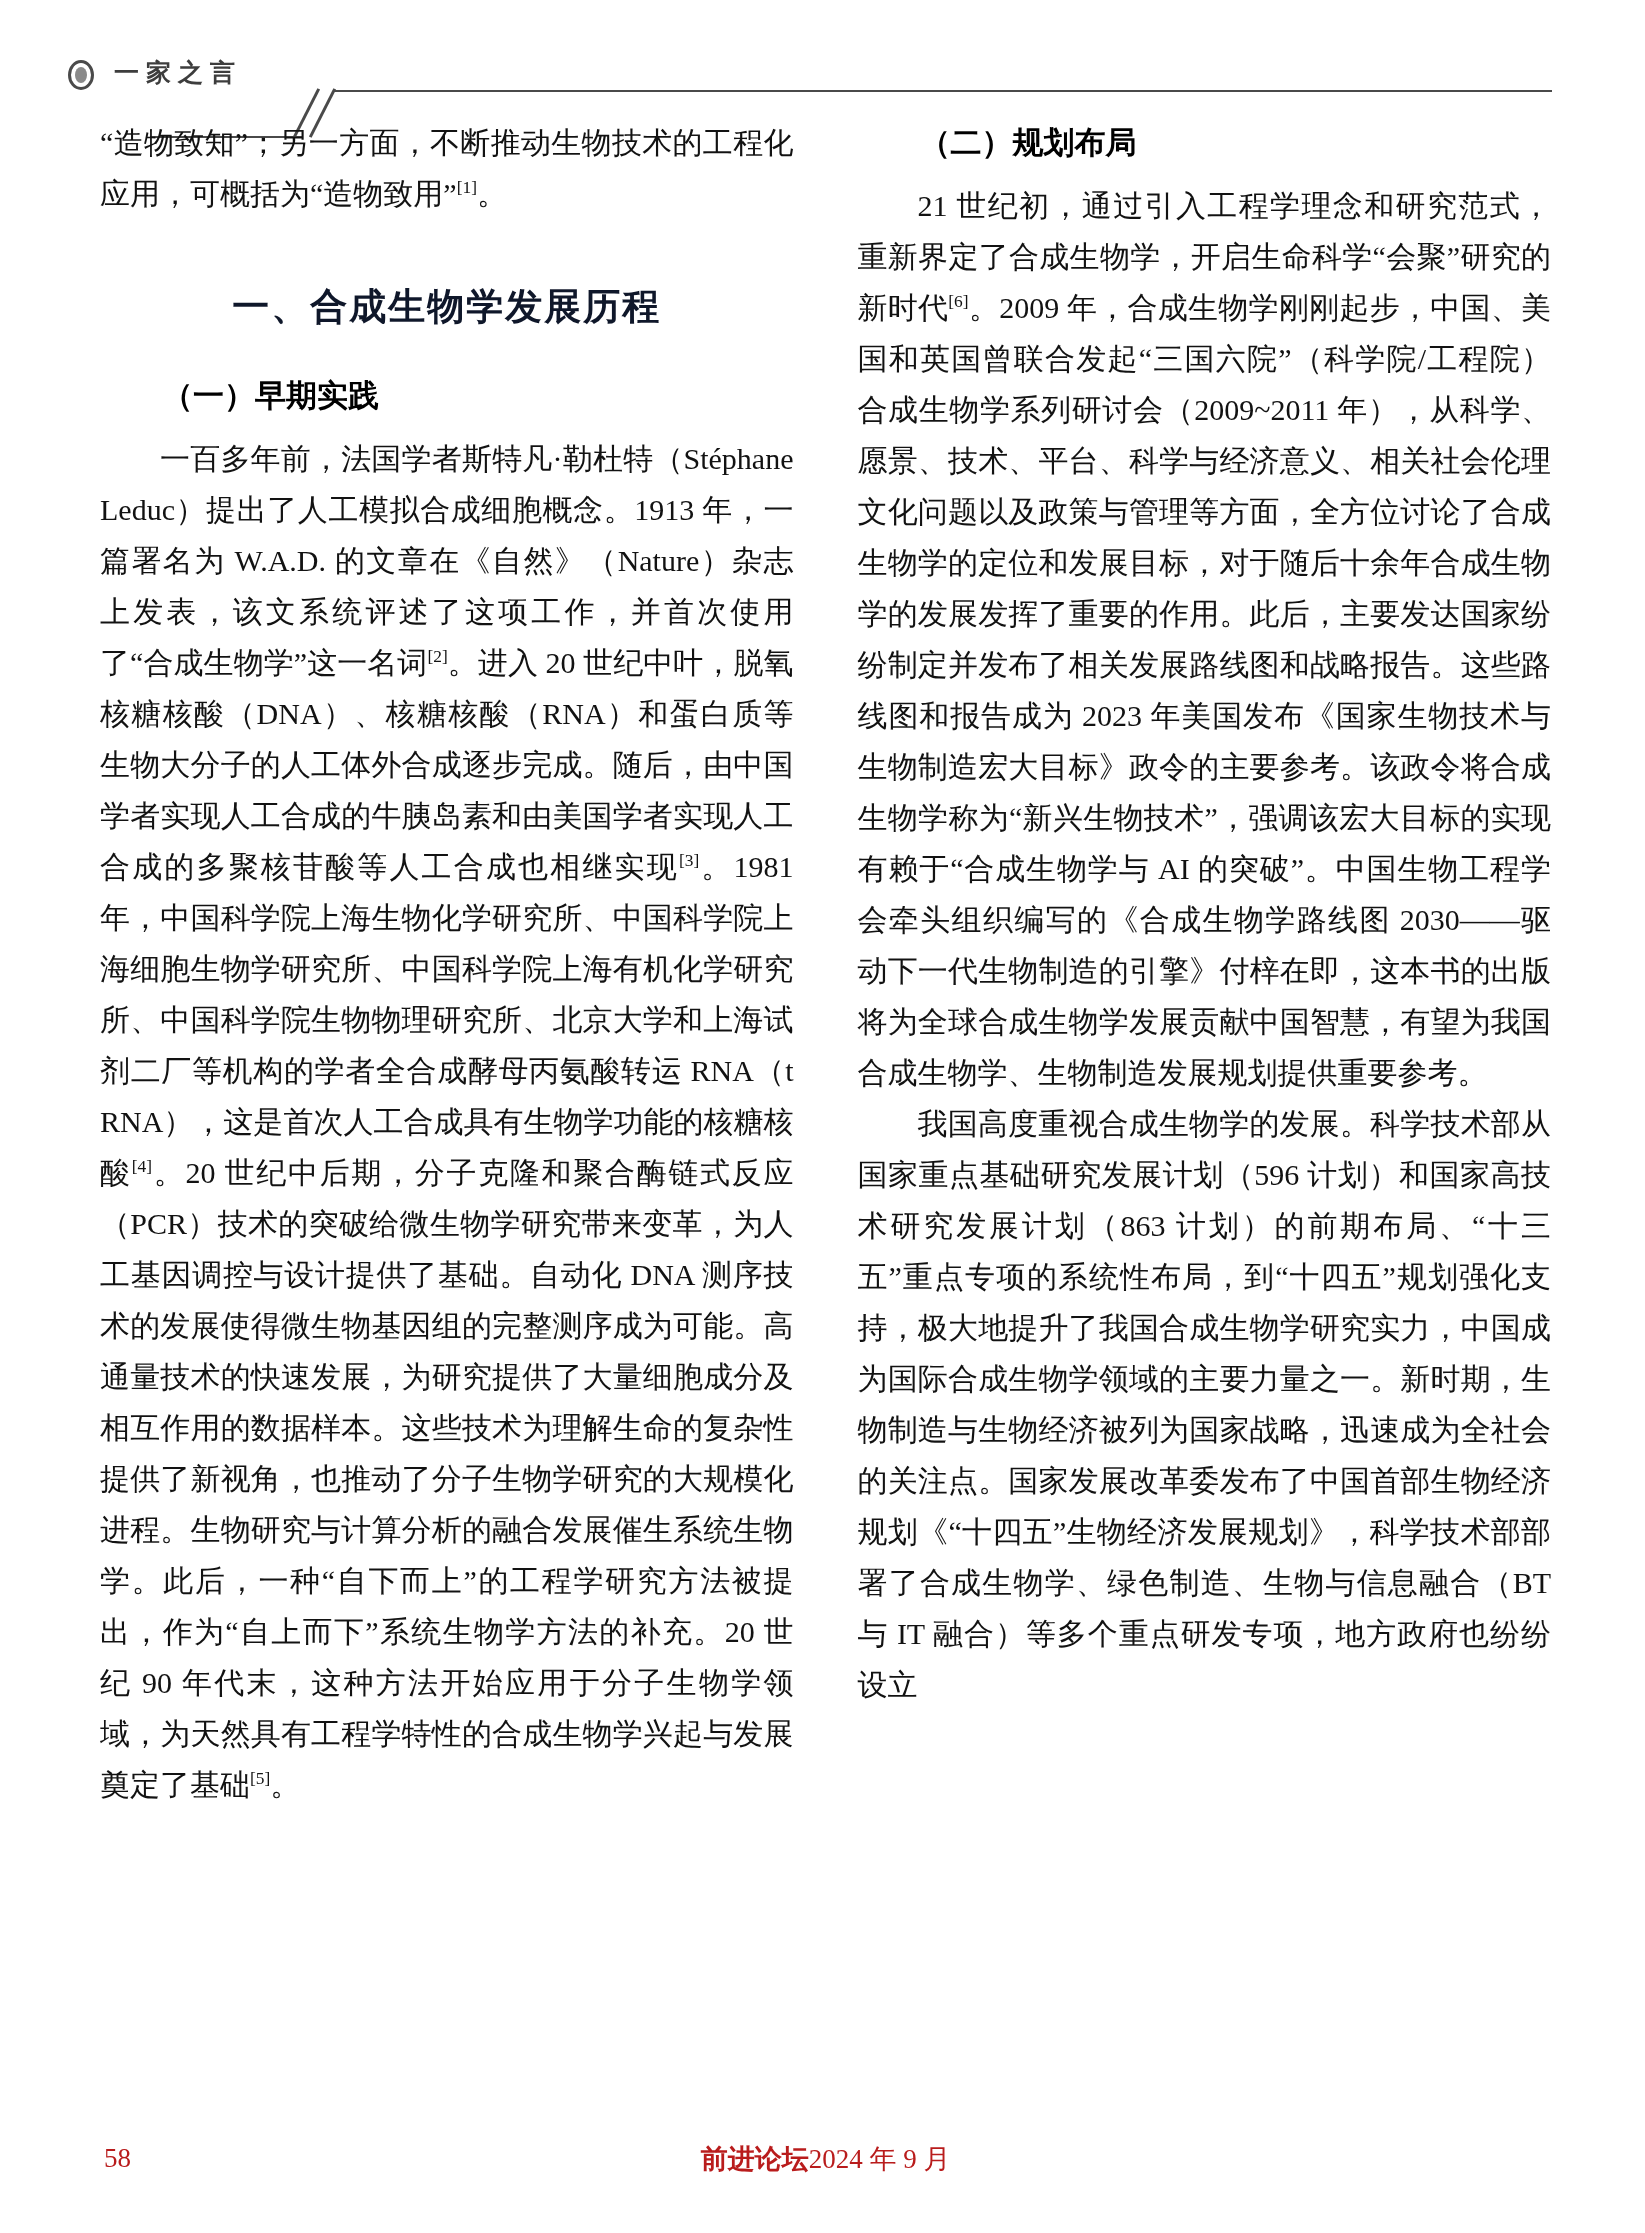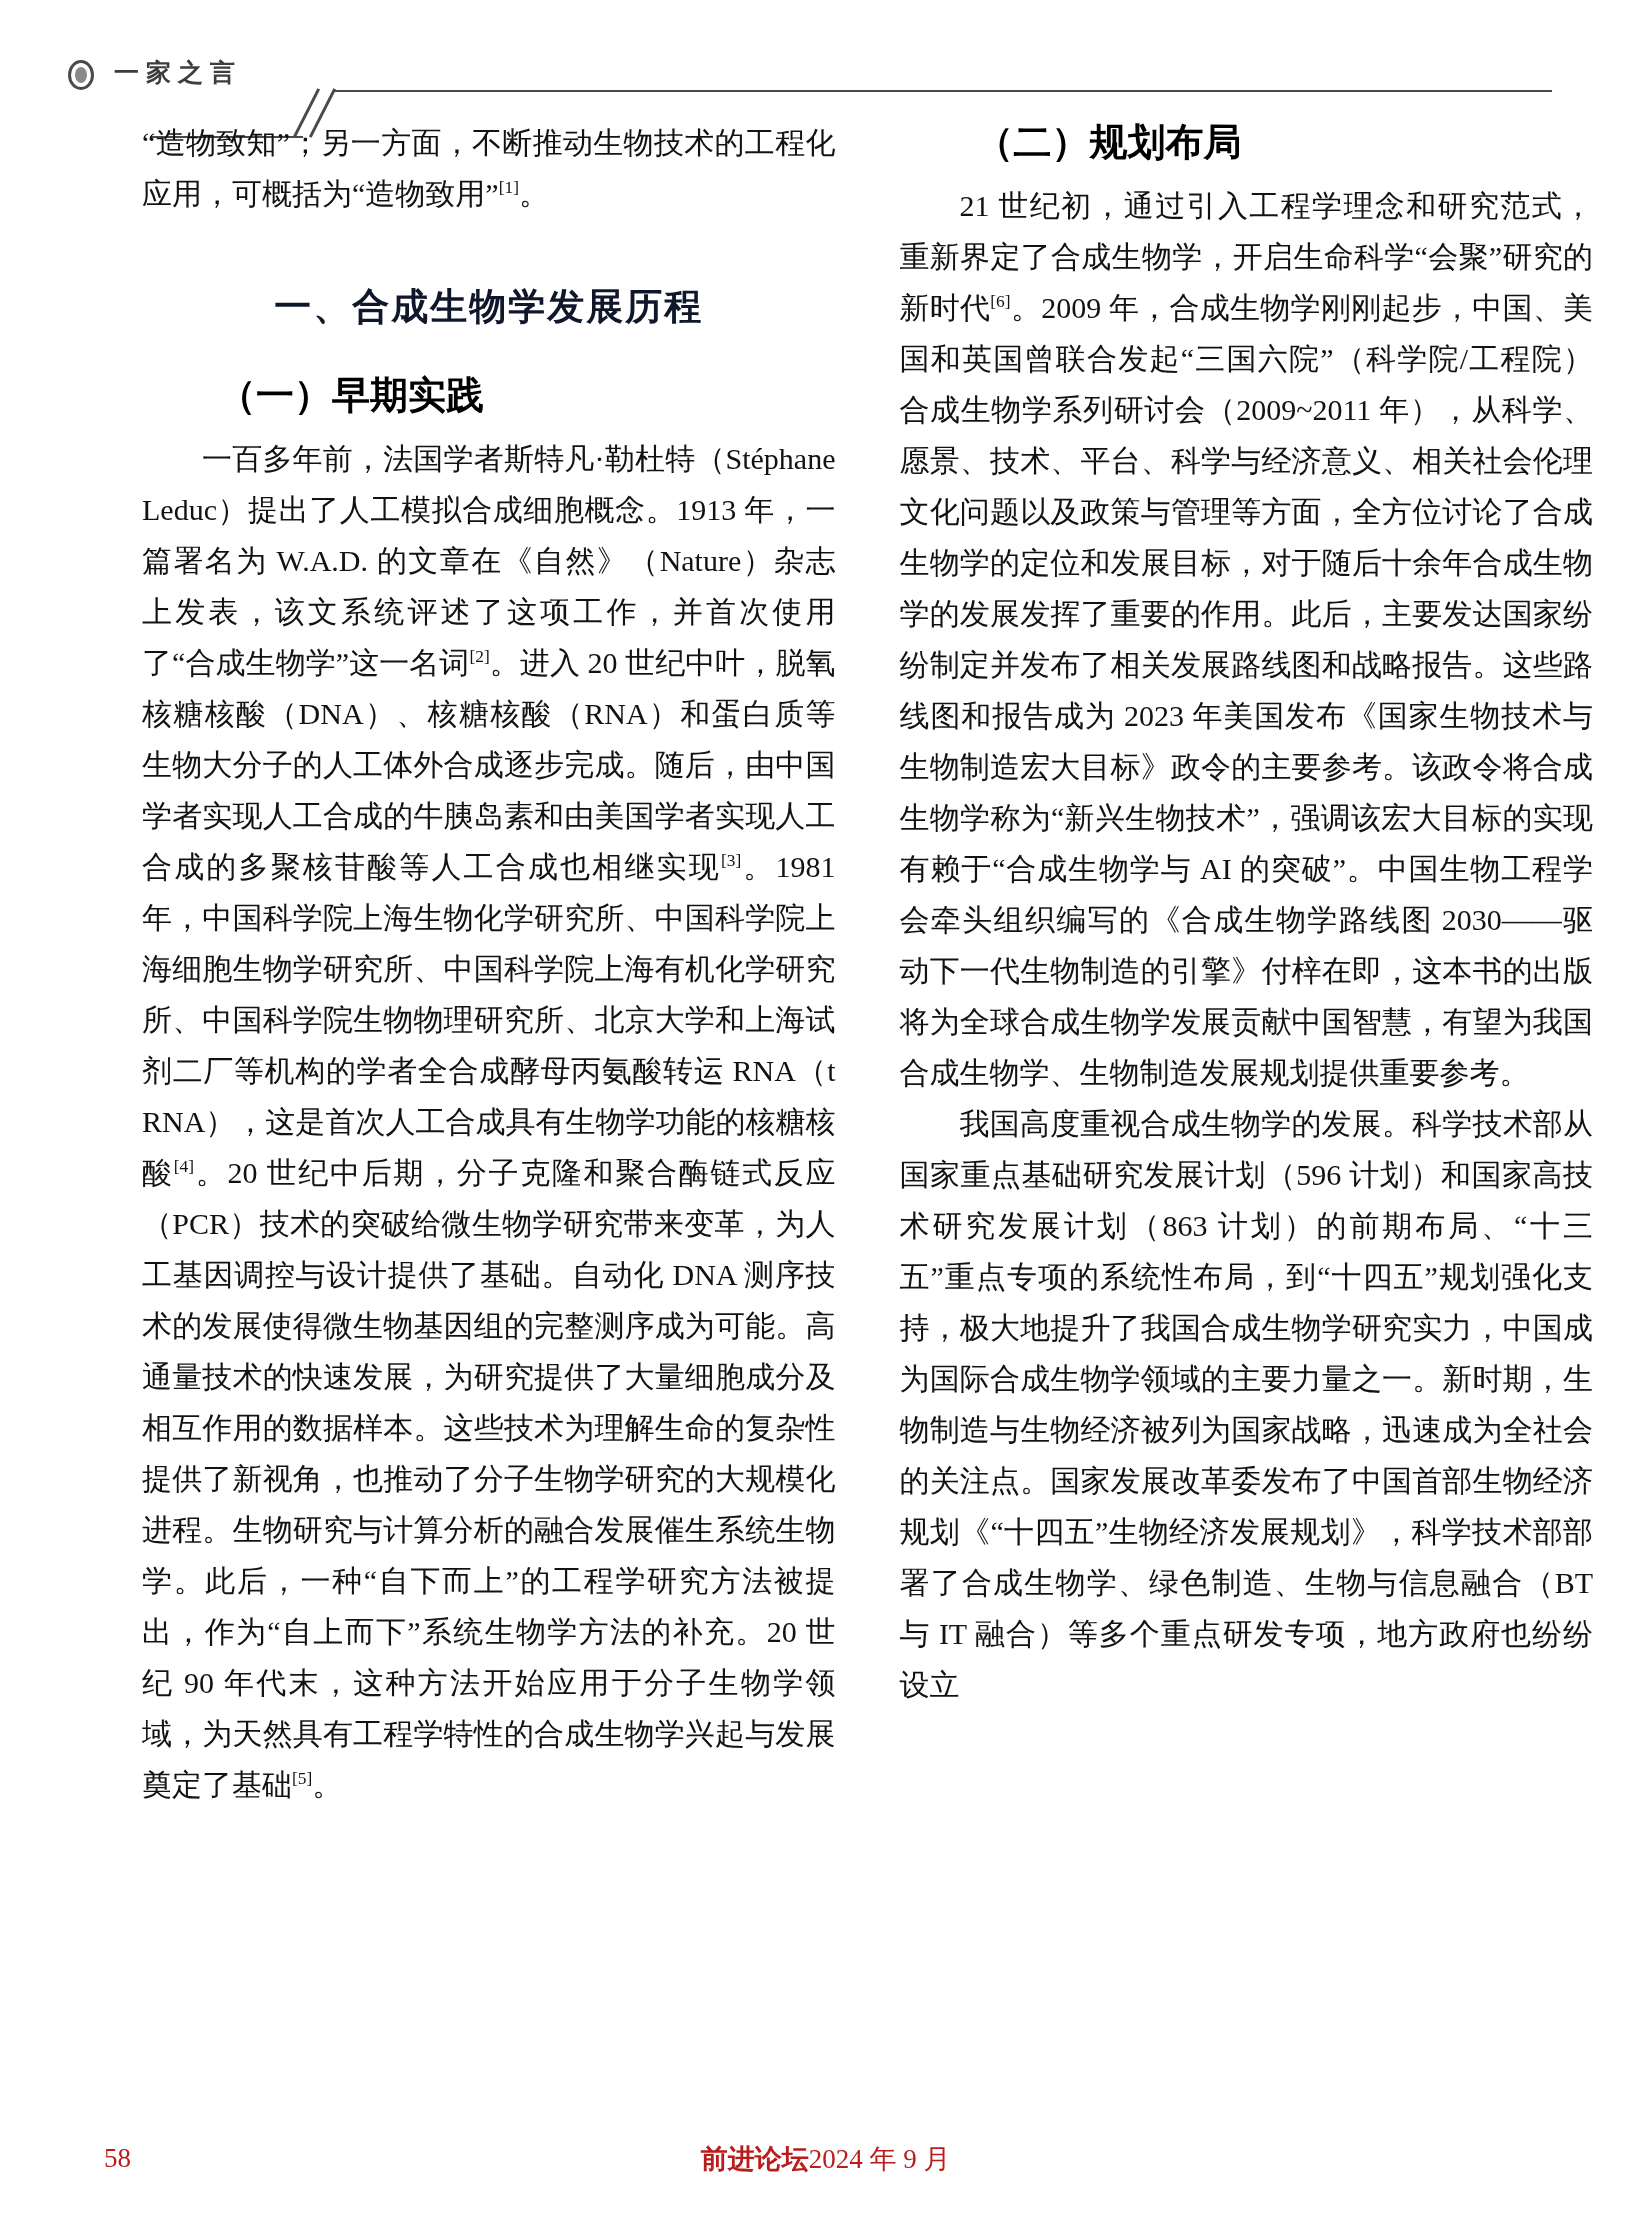--- a/index.html
+++ b/index.html
@@ -24,35 +24,35 @@
     position:absolute;left:46px;top:4px;font-size:25px;font-weight:600;
     color:#3d3d3d;letter-spacing:7px;white-space:nowrap;
   }
   .rule-main{position:absolute;left:265px;right:0;top:38px;border-top:2px solid #4a4a4a;}
   .rule-under{position:absolute;left:82px;width:153px;top:84px;border-top:2px solid #4a4a4a;}
   .slash{position:absolute;top:34px;width:3px;height:54px;background:#4a4a4a;transform:rotate(27deg);}
   .slash.s1{left:237px;}
   .slash.s2{left:253px;}
 
   
-  .columns{position:absolute;top:117px;left:100px;width:1451px;display:flex;gap:64px;margin-left:42px;}
+  .columns{position:absolute;top:117px;left:100px;width:1451px;display:flex;gap:64px;}
   .col{flex:1 1 0;min-width:0;}
   p.body{
     font-size:30px;line-height:51px;text-align:justify;text-justify:inter-ideograph;
     text-indent:2em;margin:0;word-break:break-all;
   }
   p.body.no-indent{text-indent:0;}
   sup.ref{font-size:0.58em;vertical-align:super;line-height:0;letter-spacing:0;}
   h2.section{
     font-family:"Liberation Sans","DejaVu Sans",sans-serif;
     font-size:37px;font-weight:700;color:#0f172a;text-align:center;
     margin:68px 0 42px;letter-spacing:2px;line-height:1.1;
   }
   h3.subsection{
-    font-size:38px;font-weight:700;color:#000;
+    font-size:31px;font-weight:700;color:#000;
     margin:0 0 12px;text-indent:2em;line-height:51px;
   }
 
   
   .footer{position:absolute;top:2141px;left:100px;width:1451px;height:44px;font-size:27px;color:#b91c1c;}
   .footer .num{position:absolute;left:4px;top:2px;}
   .footer .center{position:absolute;left:0;right:0;top:0;text-align:center;white-space:nowrap;}
   .footer .journal{
     font-family:"Liberation Sans","DejaVu Sans",sans-serif;
     font-weight:700;

